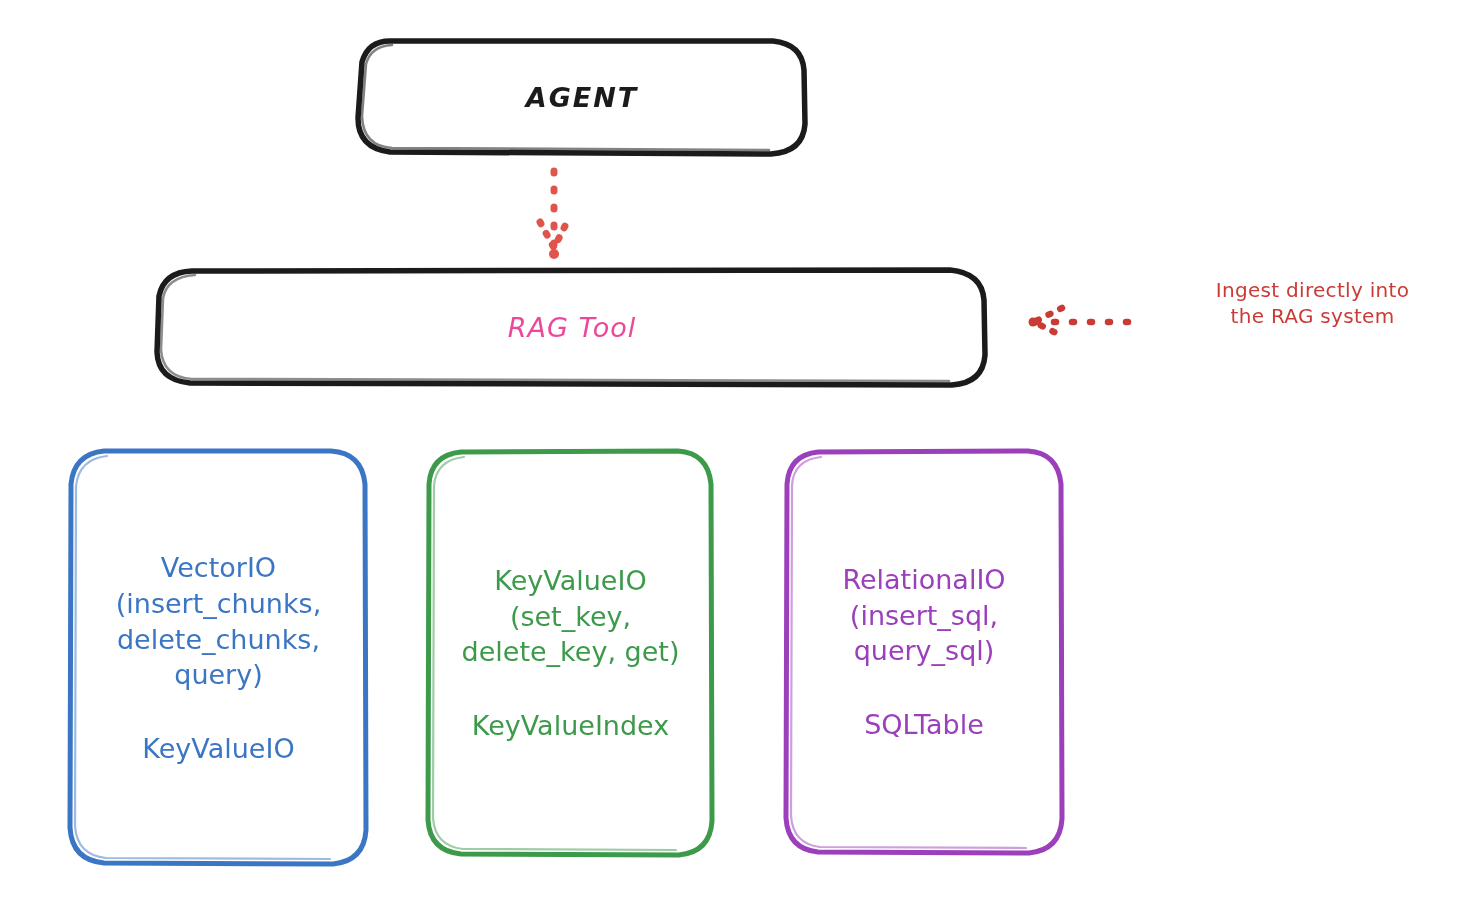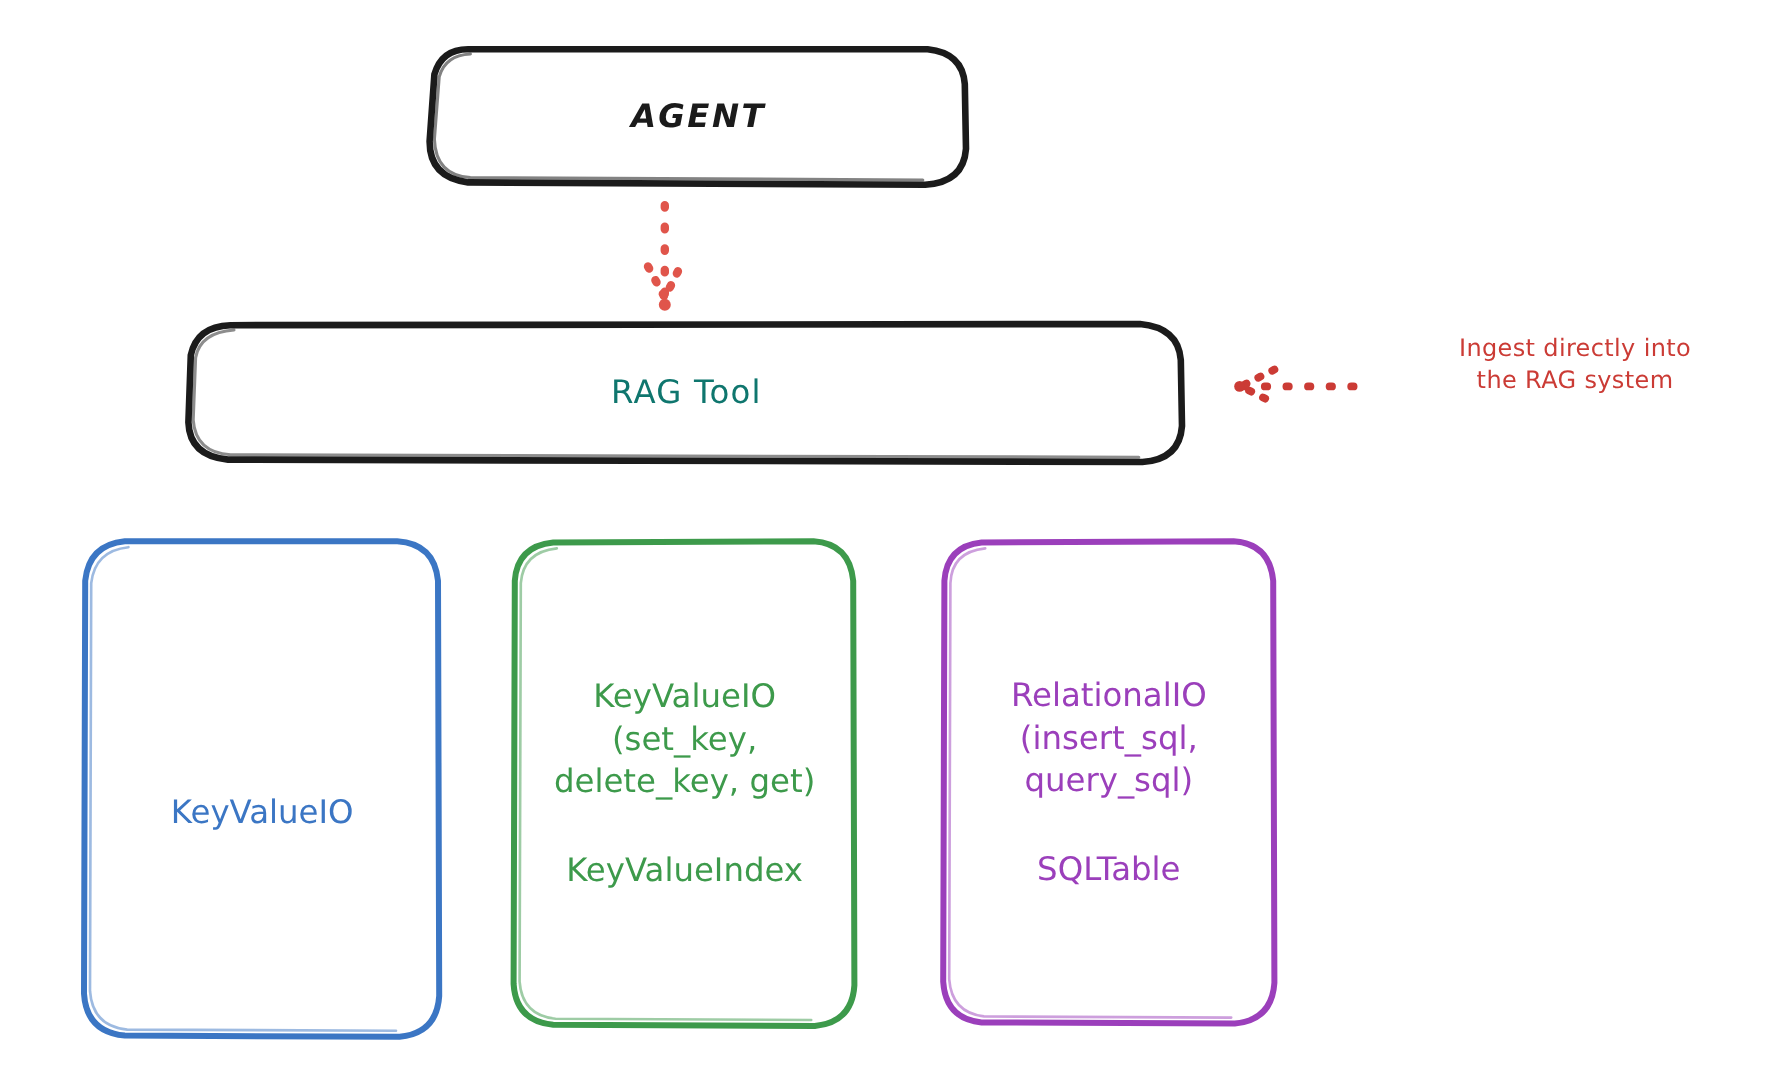--- a/index.html
+++ b/index.html
@@ -59,22 +59,23 @@
   
   #ragtool-box {
     left: 157px;
     top: 270px;
     width: 830px;
     height: 114px;
   }
   #ragtool-box .node-label {
     font-size: 27px;
     font-weight: 500;
-    color: #0f766e;
+    color: #ec4899;
     letter-spacing: 1px;
+    font-style: italic;
   }
 
   
   #vectorio-box {
     left: 70px;
     top: 450px;
     width: 297px;
     height: 414px;
   }
   #keyvalueio-box {
@@ -170,20 +171,24 @@
 
   <div class="node" id="agent-box">
     <div class="node-label">AGENT</div>
   </div>
 
   <div class="node" id="ragtool-box">
     <div class="node-label">RAG Tool</div>
   </div>
 
   <div class="node" id="vectorio-box">
+    <div class="provider-api">VectorIO
+(insert_chunks,
+delete_chunks,
+query)</div>
     <div class="provider-index">KeyValueIO</div>
   </div>
 
   <div class="node" id="keyvalueio-box">
     <div class="provider-api">KeyValueIO
 (set_key,
 delete_key, get)</div>
     <div class="provider-index">KeyValueIndex</div>
   </div>
 

